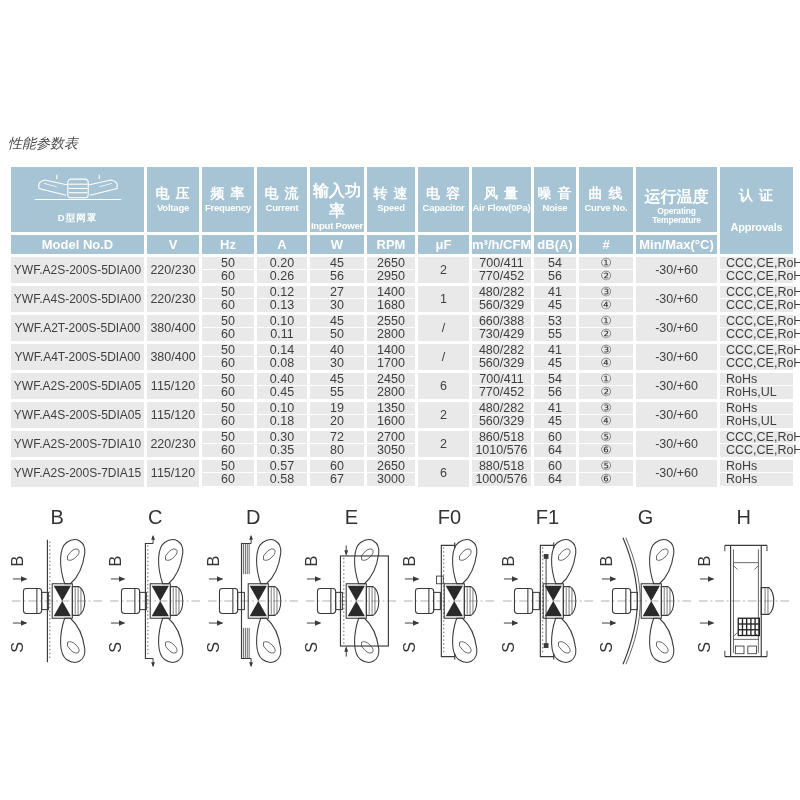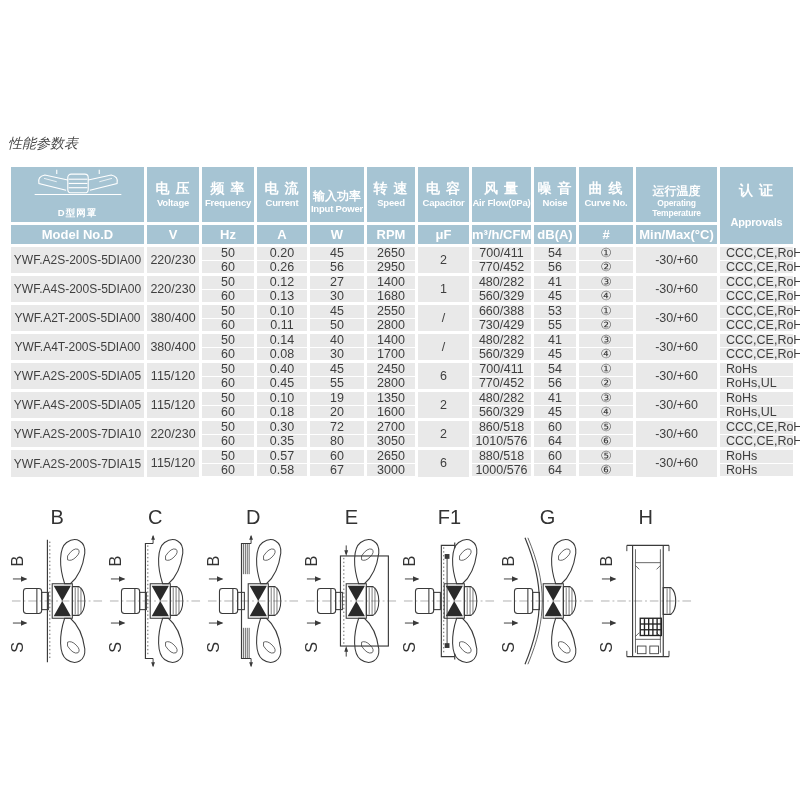--- a/index.html
+++ b/index.html
@@ -4,21 +4,21 @@
 <style>
   * { margin:0; padding:0; box-sizing:border-box; }
   body { width:800px; height:800px; background:#fff; font-family:"Liberation Sans", sans-serif; position:relative; overflow:hidden; }
   .page-title { position:absolute; left:8px; top:135px; font-size:14px; color:#4a4a4a;font-style:italic; }
 
   table.spec { position:absolute; left:8px; top:164px; width:785px; border-collapse:collapse; table-layout:fixed; background:#fff; }
   th { background:#a6c4d3; color:#fff; border:3px solid #fff; text-align:center; vertical-align:middle; padding:0; font-weight:bold; }
   tr.h1 th { height:58px; }
   tr.h2 th { height:22px; font-size:13px; }
   .cn { display:block; font-size:14px; letter-spacing:1px; line-height:1.25; }
-  .cn-sm { font-size:12px; letter-spacing:0;margin-top:14px; }
+  .cn-sm { font-size:16px; letter-spacing:0;margin-top:14px; }
   .en { display:block; font-size:9.5px; letter-spacing:-0.2px; line-height:1.15; }
   .en-xs { font-size:8.5px; }
   th.approvals-h .cn { margin-bottom:16px; }
   th.approvals-h .en { font-size:11px; }
   .corner-label { font-size:9.5px; margin-top:0; letter-spacing:1px; }
 
   tbody td { background:#e9e9e9; color:#3f3f3f; font-size:12.5px; text-align:center; height:14px; line-height:1;
              padding:0 2px; border:1px solid #fff; border-left-width:3px; border-right-width:3px; }
   tbody tr.group-start td { border-top-width:3px; }
   tbody tr:last-child td { border-bottom-width:3px; }
@@ -421,20 +421,34 @@
         <rect x="37" y="23" width="50" height="94"></rect>
         <line x1="40.5" y1="25" x2="40.5" y2="115" stroke-width="0.8" stroke-dasharray="1.5 2.5"></line>
         <line x1="43" y1="12" x2="43" y2="21" stroke-width="1"></line>
         <polygon points="43,23 41,17 45,17" fill="#3a3a3a" stroke="none"></polygon>
         <line x1="43" y1="128" x2="43" y2="119" stroke-width="1"></line>
         <polygon points="43,117 41,123 45,123" fill="#3a3a3a" stroke="none"></polygon>
       </g>
     </svg>
   </div>
 
+  <div class="diag">
+    <div class="diag-label">F0</div>
+    <svg viewBox="0 0 96 140" width="92" height="140">
+      <use href="#dim-labels"></use>
+        <use href="#fan-core"></use>
+      <g stroke="#3a3a3a" stroke-width="1.2" fill="none">
+        <path d="M54,12 h-14 v116 h14"></path>
+        <line x1="54" y1="9" x2="54" y2="15"></line>
+        <line x1="54" y1="125" x2="54" y2="131"></line>
+        <line x1="42.5" y1="14" x2="42.5" y2="126" stroke-width="0.8" stroke-dasharray="1.5 2.5"></line>
+        <rect x="35" y="44" width="7" height="8" stroke-width="0.9"></rect>
+      </g>
+    </svg>
+  </div>
 
   <div class="diag">
     <div class="diag-label">F1</div>
     <svg viewBox="0 0 96 140" width="92" height="140">
       <use href="#dim-labels"></use>
         <use href="#fan-core"></use>
       <g stroke="#3a3a3a" stroke-width="1.2" fill="none">
         <path d="M54,12 h-14 v116 h14"></path>
         <line x1="54" y1="9" x2="54" y2="15"></line>
         <line x1="54" y1="125" x2="54" y2="131"></line>

